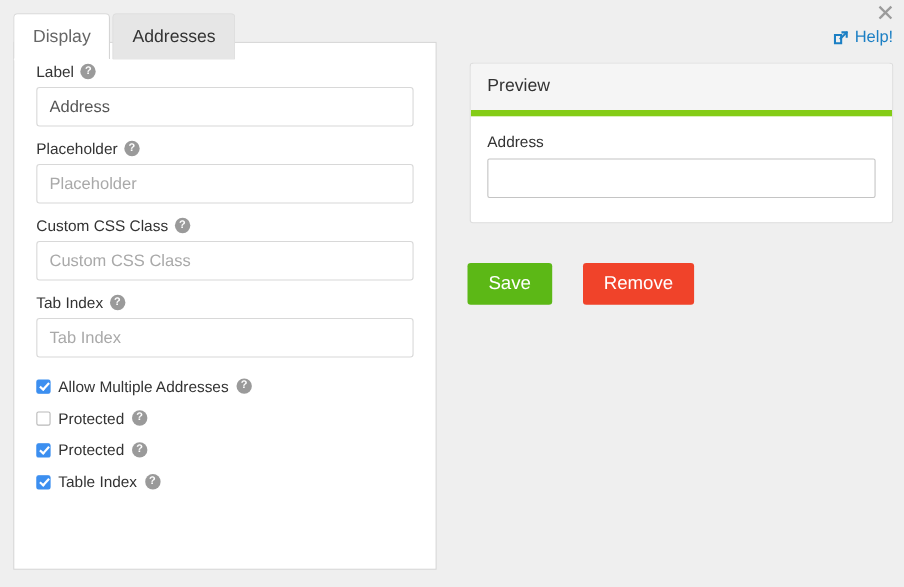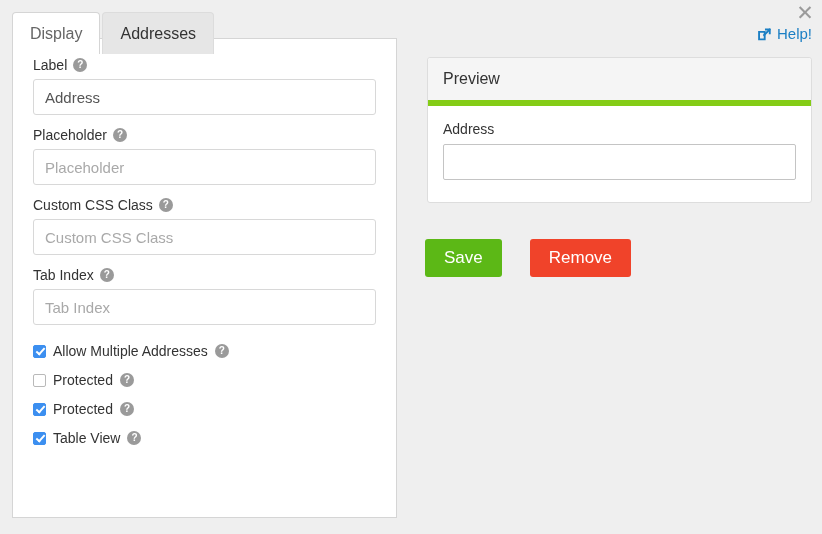--- a/index.html
+++ b/index.html
@@ -332,21 +332,21 @@
     </div>
 
     <div class="check-row">
       <span class="cbox checked"></span>
       <span>Protected</span>
       <span class="help-badge">?</span>
     </div>
 
     <div class="check-row">
       <span class="cbox checked"></span>
-      <span>Table View</span>
+      <span>Table Index</span>
       <span class="help-badge">?</span>
     </div>
 
   </div>
 </div>
 
 <div class="preview-panel">
   <div class="preview-header">Preview</div>
   <div class="preview-body">
     <div class="preview-field-label">Address</div>

